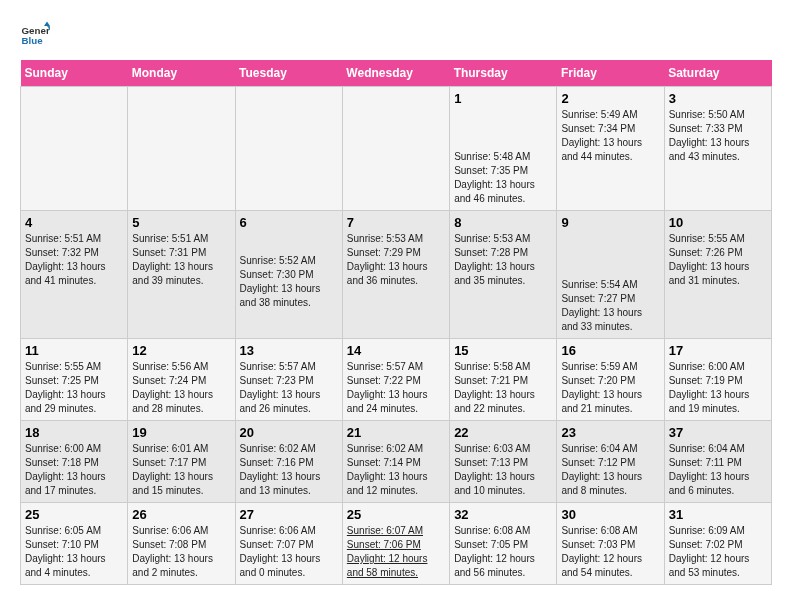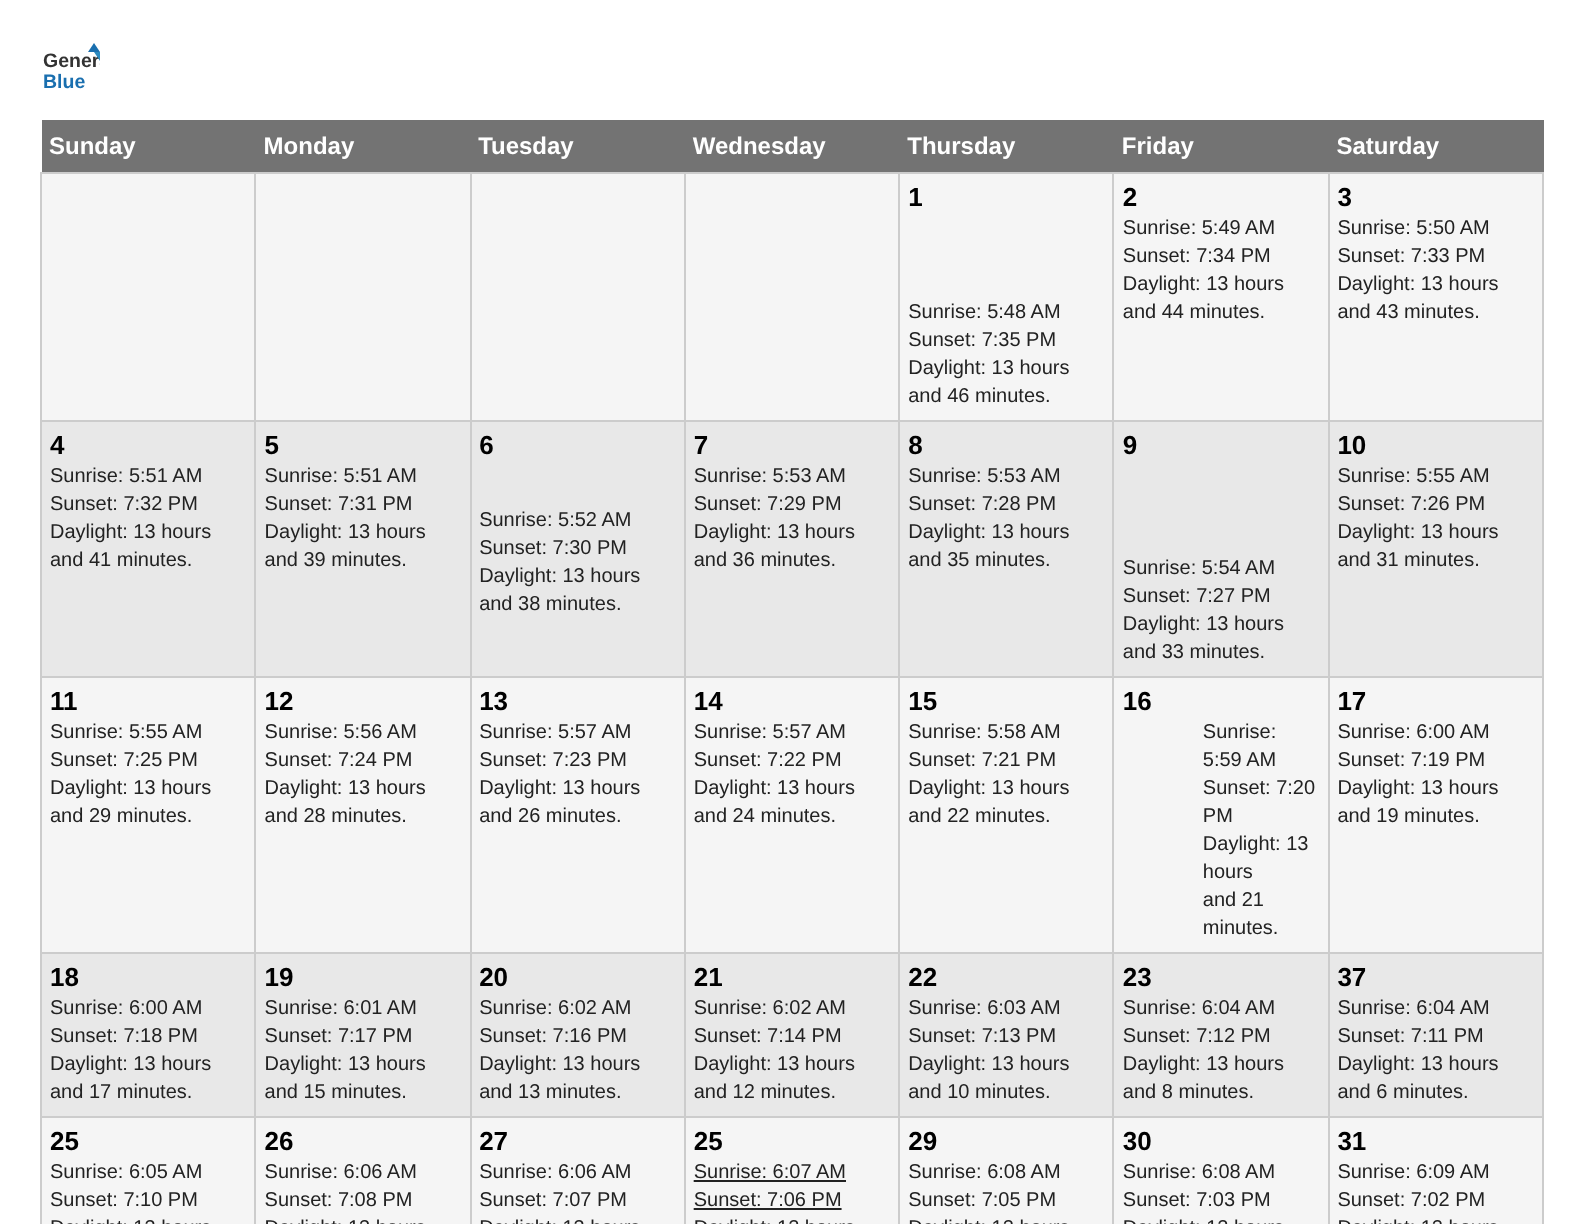--- a/index.html
+++ b/index.html
@@ -37,21 +37,21 @@
       font-size: 16px;
       font-weight: normal;
       color: #444;
     }
     table {
       width: 100%;
       border-collapse: collapse;
       font-size: 11px;
     }
     thead tr th {
-      background-color: #737373;
+      background-color: #ec4899;
       color: #fff;
       padding: 6px 4px;
       text-align: left;
       font-size: 12px;
       font-weight: bold;
     }
     tbody tr td {
       border: 1px solid #ccc;
       vertical-align: top;
       padding: 4px;
@@ -223,21 +223,21 @@
         </td>
         <td>
           <span class="day-num">15</span>
           <div class="day-info" style="white-space: pre-line;">Sunrise: 5:58 AM
 Sunset: 7:21 PM
 Daylight: 13 hours
 and 22 minutes.</div>
         </td>
         <td>
           <span class="day-num">16</span>
-          <div class="day-info" style="white-space: pre-line; margin-left: 40px;">Sunrise: 5:59 AM
+          <div class="day-info" style="white-space: pre-line;">Sunrise: 5:59 AM
 Sunset: 7:20 PM
 Daylight: 13 hours
 and 21 minutes.</div>
         </td>
         <td>
           <span class="day-num">17</span>
           <div class="day-info" style="white-space: pre-line;">Sunrise: 6:00 AM
 Sunset: 7:19 PM
 Daylight: 13 hours
 and 19 minutes.</div>
@@ -317,21 +317,21 @@
 and 0 minutes.</div>
         </td>
         <td>
           <span class="day-num">25</span>
           <div class="day-info" style="white-space: pre-line; text-decoration: underline;">Sunrise: 6:07 AM
 Sunset: 7:06 PM
 Daylight: 12 hours
 and 58 minutes.</div>
         </td>
         <td>
-          <span class="day-num">29</span>
+          <span class="day-num">32</span>
           <div class="day-info" style="white-space: pre-line;">Sunrise: 6:08 AM
 Sunset: 7:05 PM
 Daylight: 12 hours
 and 56 minutes.</div>
         </td>
         <td>
           <span class="day-num">30</span>
           <div class="day-info" style="white-space: pre-line;">Sunrise: 6:08 AM
 Sunset: 7:03 PM
 Daylight: 12 hours

